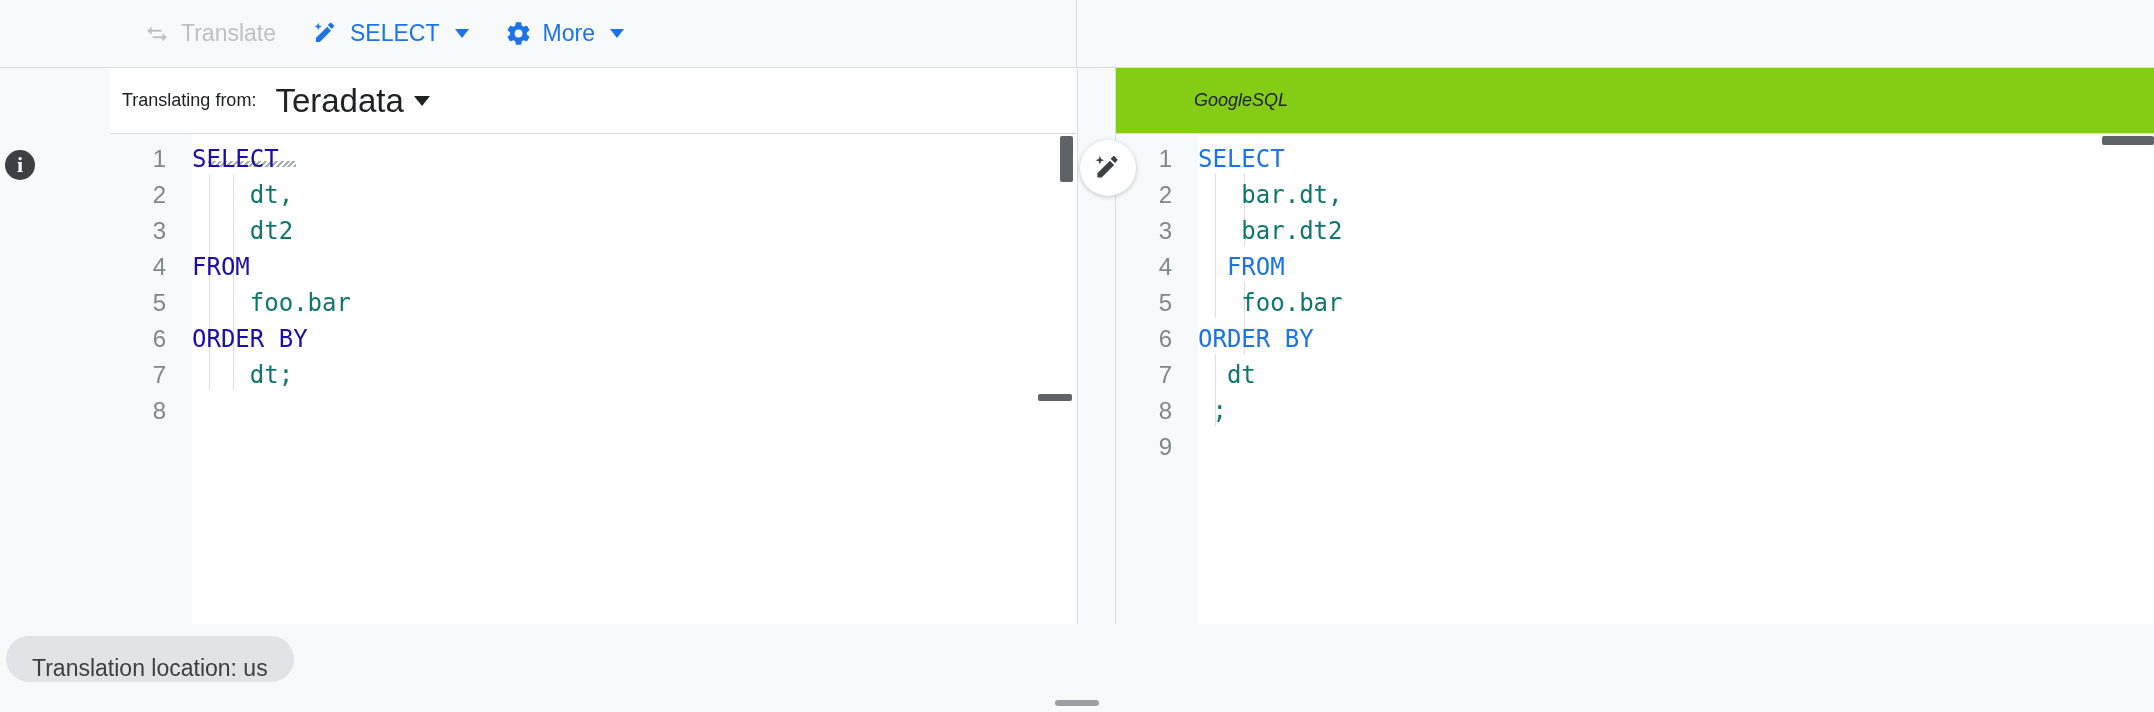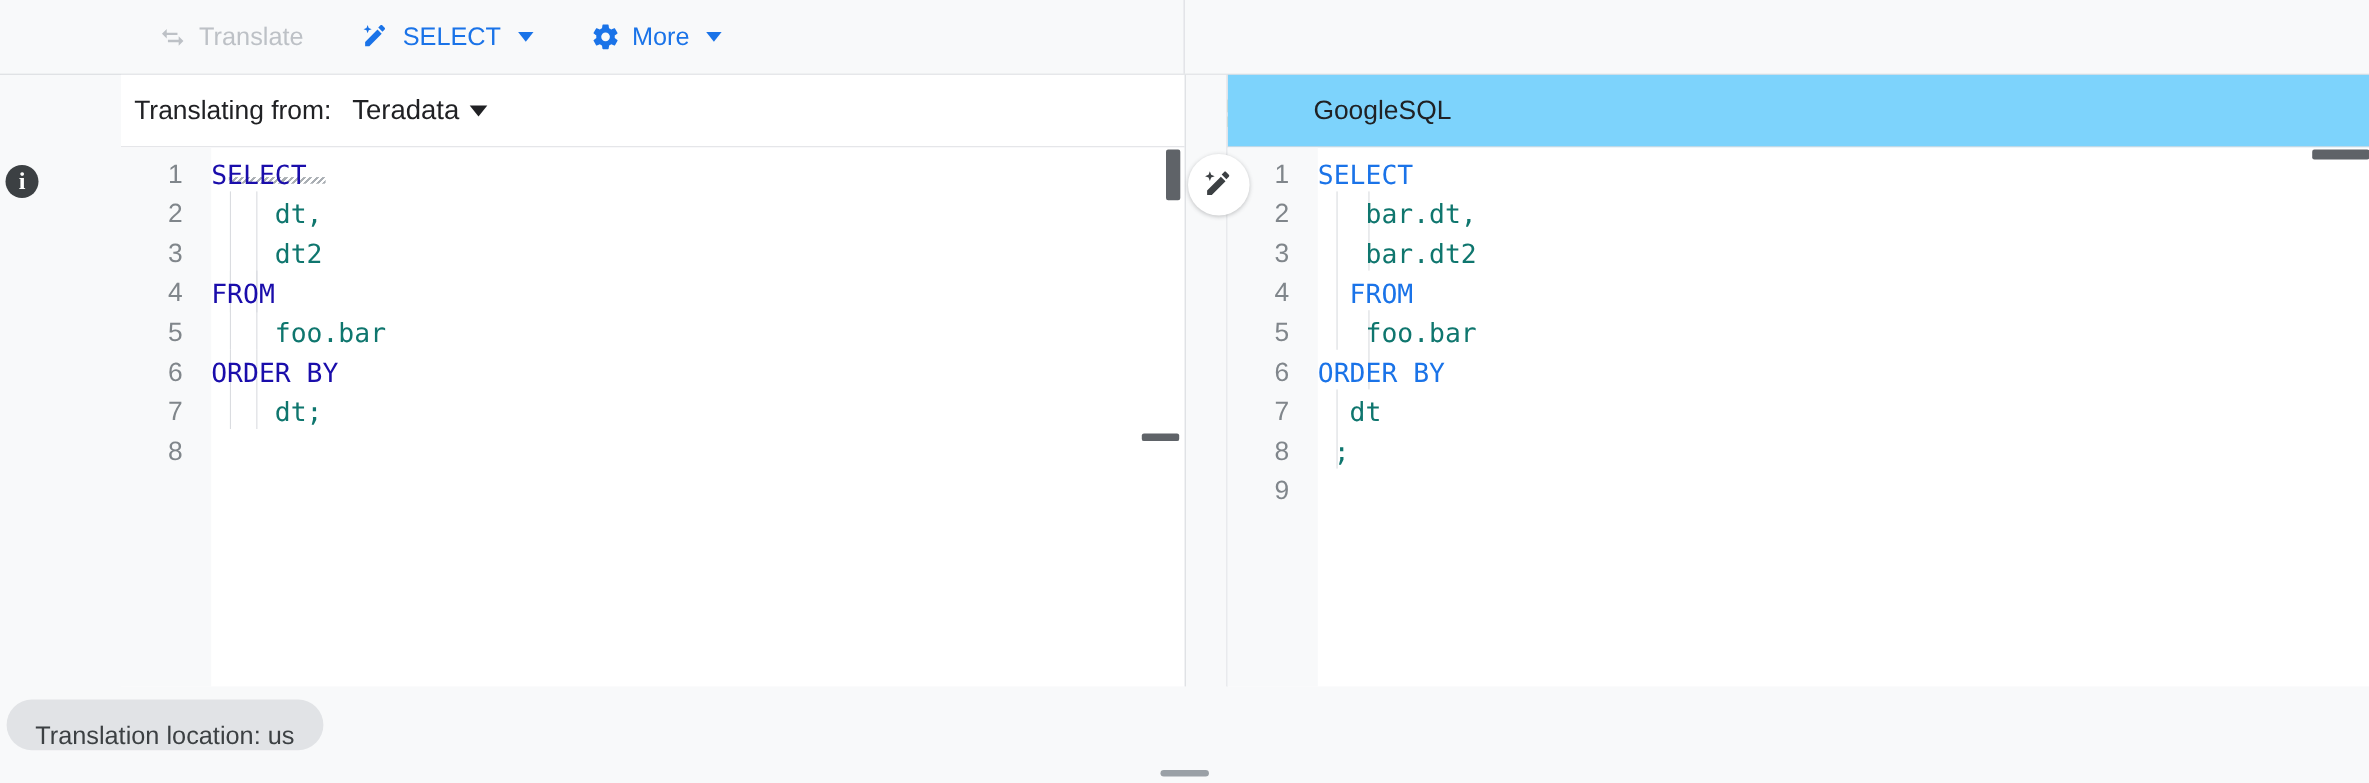--- a/index.html
+++ b/index.html
@@ -12,21 +12,21 @@
   .app { position: relative; width: 2154px; height: 712px; background: #f8f9fa; }
 
   
   .toolbar {
     position: absolute; top: 0; left: 0; width: 2154px; height: 68px;
     background: #f8f9fa; border-bottom: 1px solid #dadce0;
     display: flex; align-items: center;
   }
   .tb-left {
     position: absolute; left: 0; top: 0; width: 1077px; height: 67px;
-    display: flex; align-items: center; padding-left: 140px; gap: 44px;
+    display: flex; align-items: center; padding-left: 140px; gap: 28px;
     border-right: 1px solid #dadce0;
   }
   .tb-right {
     position: absolute; left: 1078px; top: 0; width: 1076px; height: 67px;
     display: flex; align-items: center;
   }
   .tb-btn {
     display: flex; align-items: center; gap: 11px;
     font-size: 23px; color: #1a73e8; cursor: pointer;
     background: none; border: none; white-space: nowrap;
@@ -43,26 +43,26 @@
 
   
   .dialect-row { position: absolute; top: 68px; left: 0; width: 2154px; height: 66px; }
   .dialect-left {
     position: absolute; left: 110px; top: 0; width: 967px; height: 66px;
     background: #fff; border-bottom: 1px solid #dadce0;
     display: flex; align-items: center; padding-left: 12px;
   }
   .dialect-right {
     position: absolute; left: 1116px; top: 0; width: 1038px; height: 66px;
-    background: #7dd3fc; border-bottom: 1px solid #dadce0;
-    display: flex; align-items: center; padding-left: 78px;
-  }
-  .dialect-lbl { font-size: 24px; color: #202124; }
+    background: #84cc16; border-bottom: 1px solid #dadce0;
+    display: flex; align-items: center; padding-left: 78px; font-style: italic;
+  }
+  .dialect-lbl { font-size: 18px; color: #202124; }
   .dialect-val {
-    font-size: 25px; color: #202124; margin-left: 19px;
+    font-size: 33px; color: #202124; margin-left: 19px;
     display: flex; align-items: center; gap: 10px; cursor: pointer;
   }
   .dialect-val .caret-dark {
     width: 0; height: 0;
     border-left: 8px solid transparent; border-right: 8px solid transparent;
     border-top: 10px solid #202124;
   }
   .status-ok { position: absolute; left: 990px; top: 20px; width: 30px; height: 30px; }
 
   

